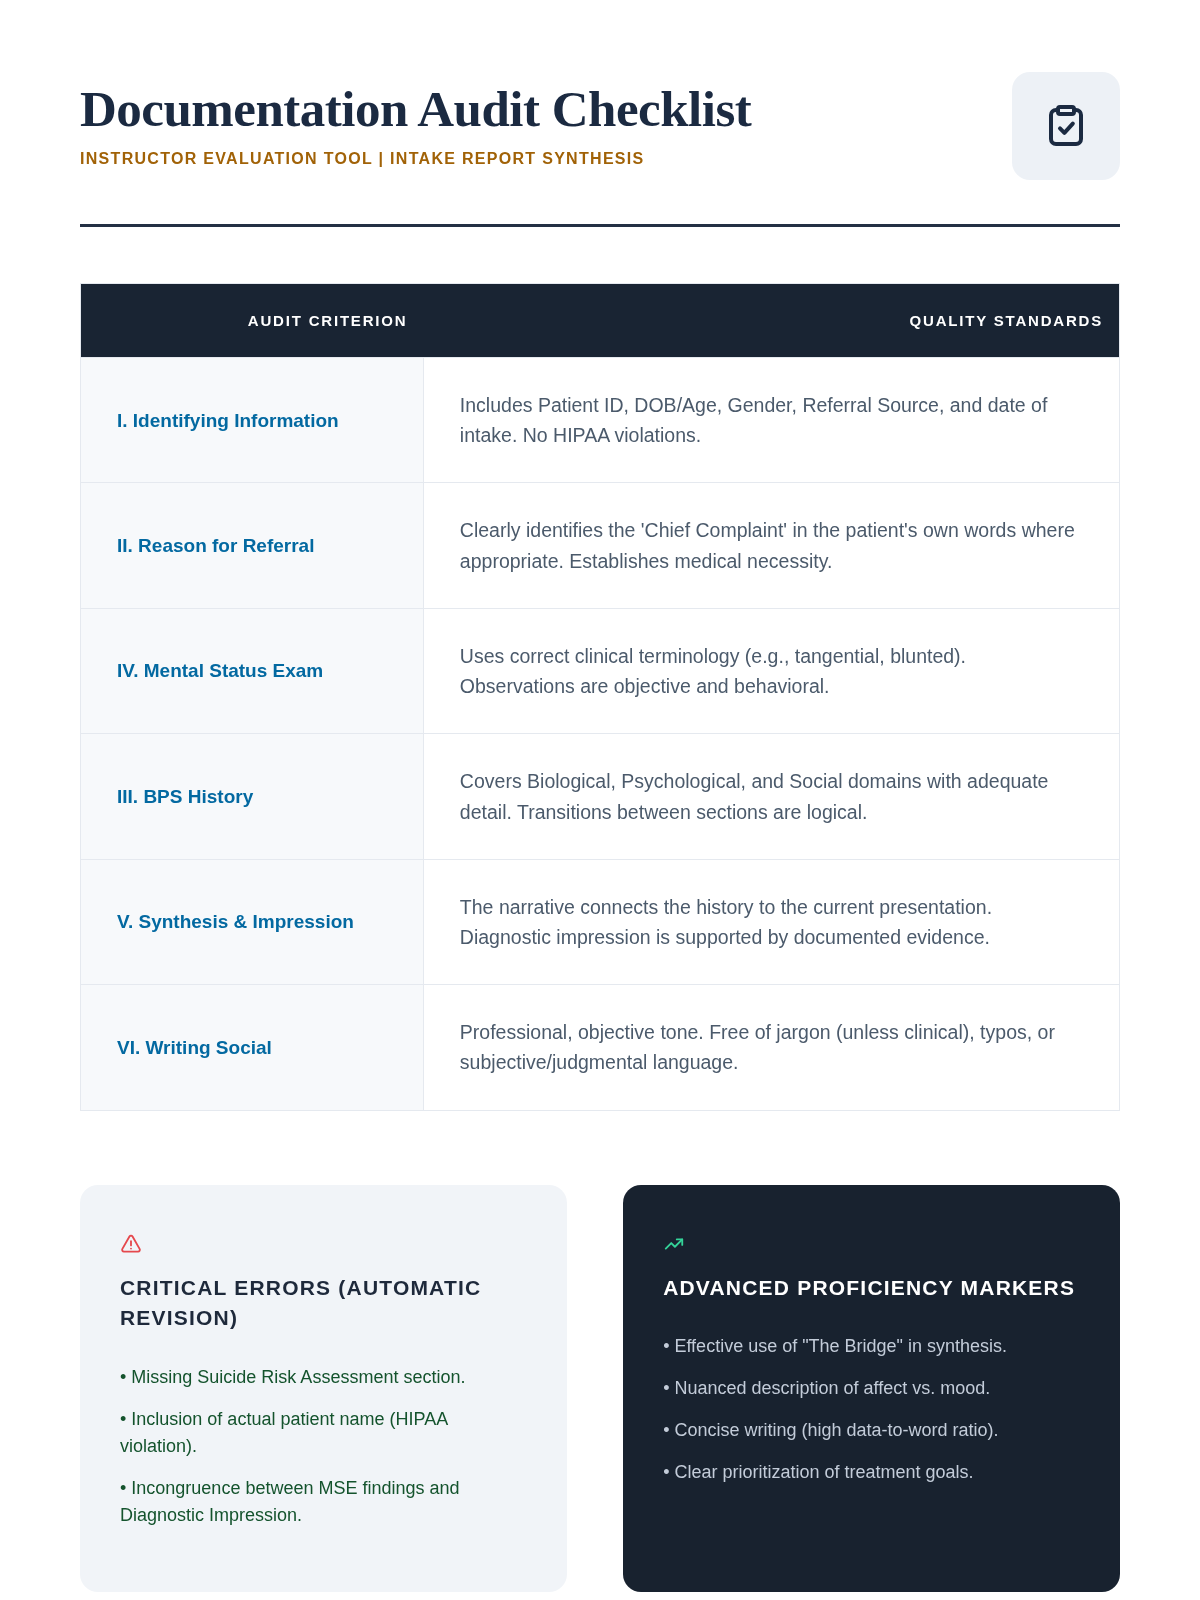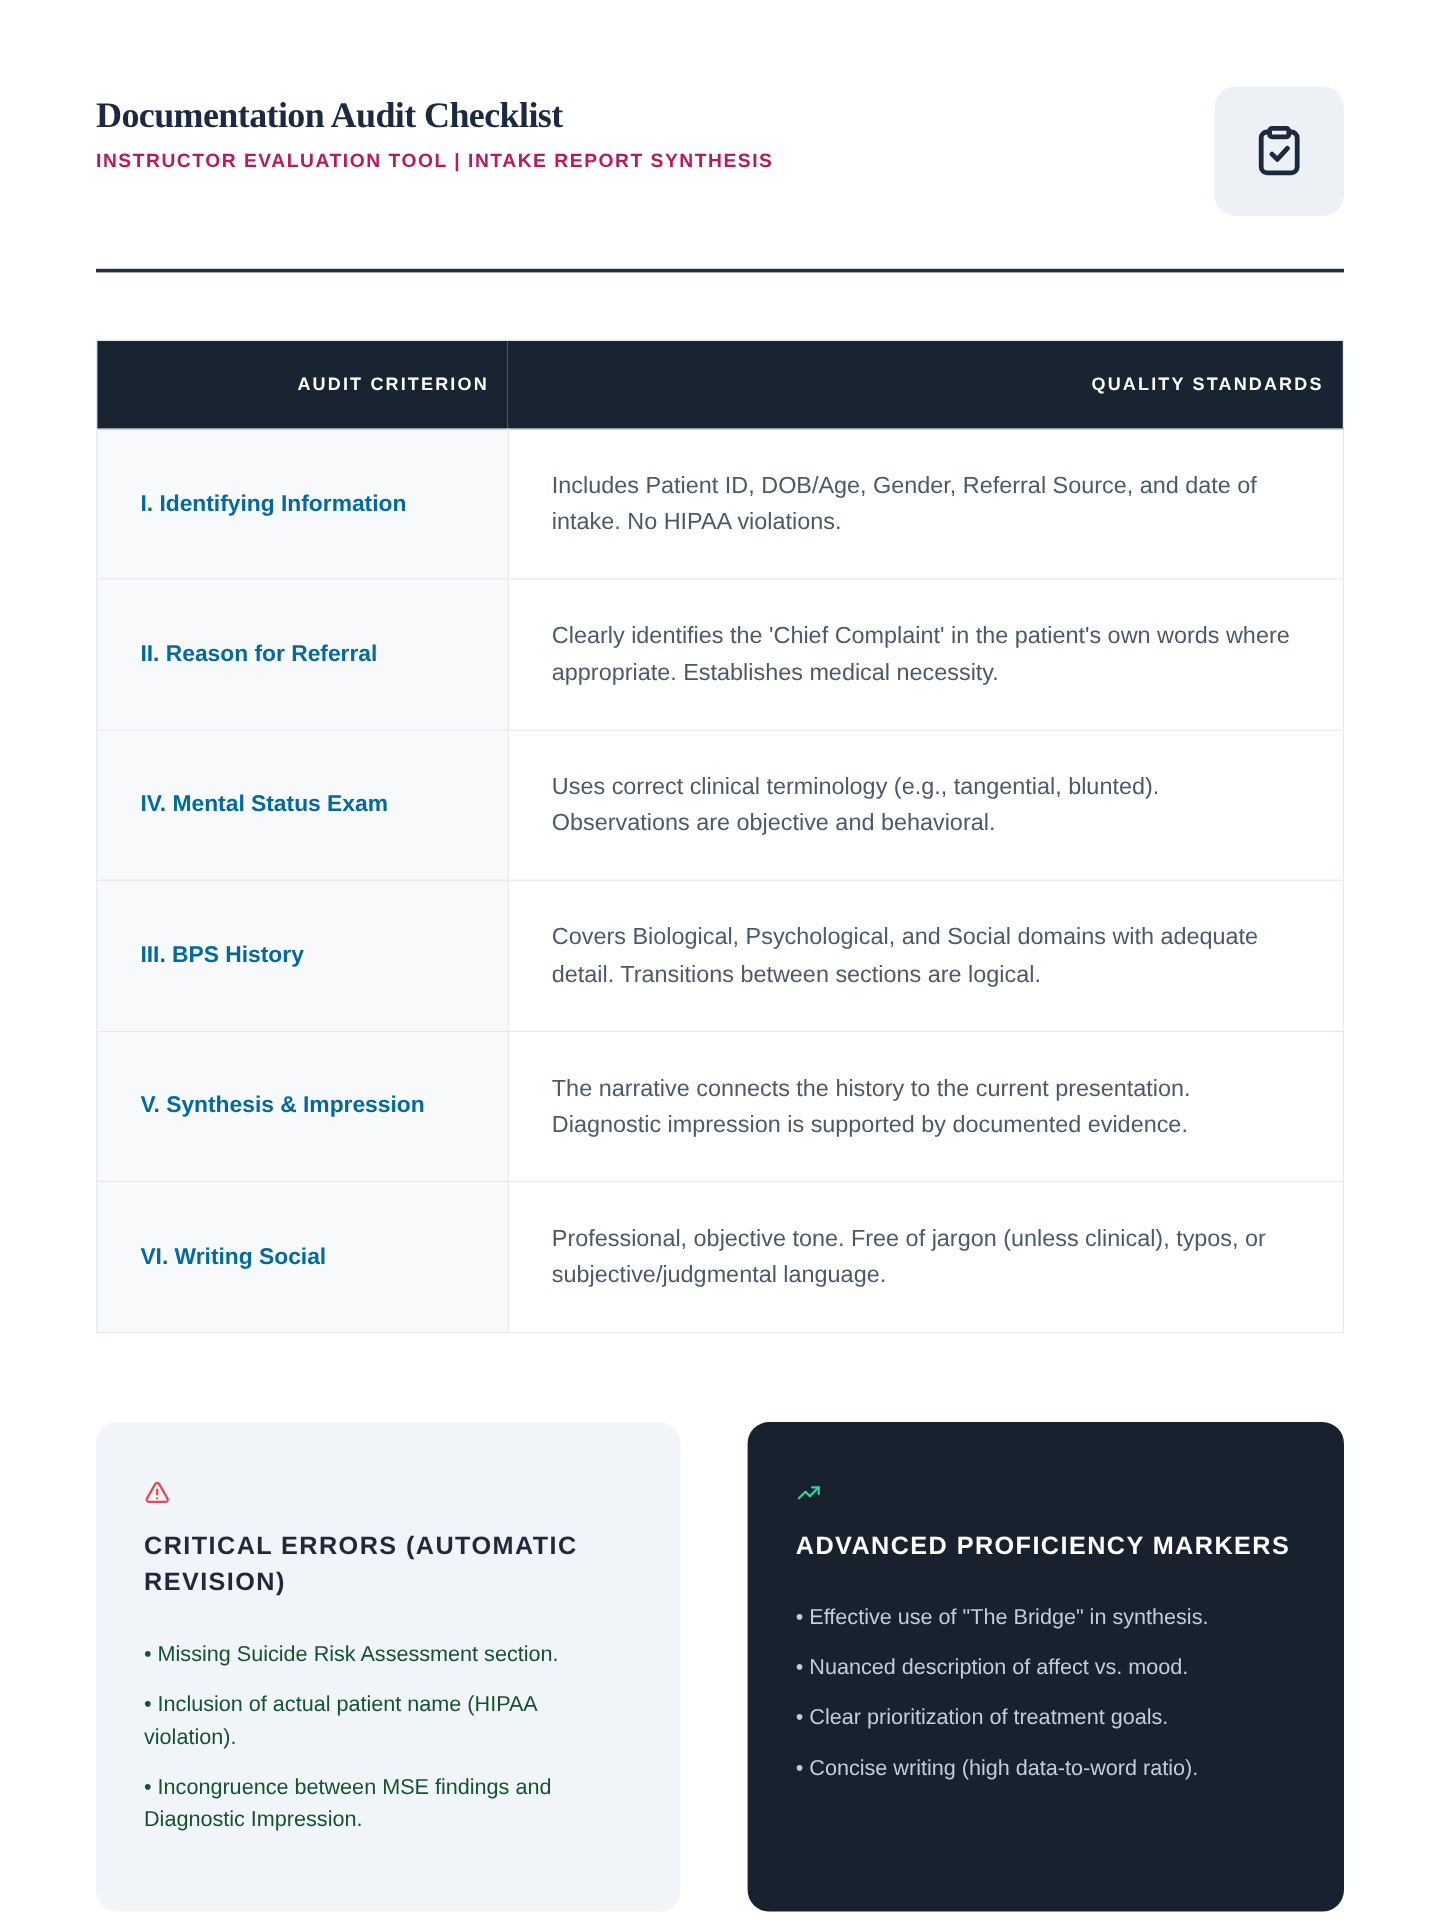--- a/index.html
+++ b/index.html
@@ -13,30 +13,30 @@
     color: #1f2937;
   }
   .page { padding: 72px 80px 0 80px; }
 
   
   .header { display: flex; justify-content: space-between; align-items: flex-start; }
   .page-title {
     margin: 8px 0 0 0;
     font-family: "Liberation Serif", serif;
     font-weight: 800;
-    font-size: 30px;
+    font-size: 51px;
     letter-spacing: -0.5px;
     color: #1b2a41;
   }
   .page-subtitle {
     margin-top: 12px;
     font-size: 16px;
     font-weight: 700;
     letter-spacing: 1.3px;
-    color: #be185d;
+    color: #a16207;
   }
   .header-icon-box {
     width: 108px; height: 108px;
     background: #edf1f6;
     border-radius: 18px;
     display: flex; align-items: center; justify-content: center;
     flex: 0 0 auto;
   }
 
   .divider {
@@ -199,20 +199,20 @@
           </svg>
         </span>
         <div class="card-title">ADVANCED PROFICIENCY MARKERS</div>
       </div>
       <ul class="card-list">
 
           <li>Effective use of "The Bridge" in synthesis.</li>
 
           <li>Nuanced description of affect vs. mood.</li>
 
+          <li>Concise writing (high data-to-word ratio).</li>
+
           <li>Clear prioritization of treatment goals.</li>
-
-          <li>Concise writing (high data-to-word ratio).</li>
         </ul>
     </div>
 
   </div>
 </div>
 
 </body></html>

